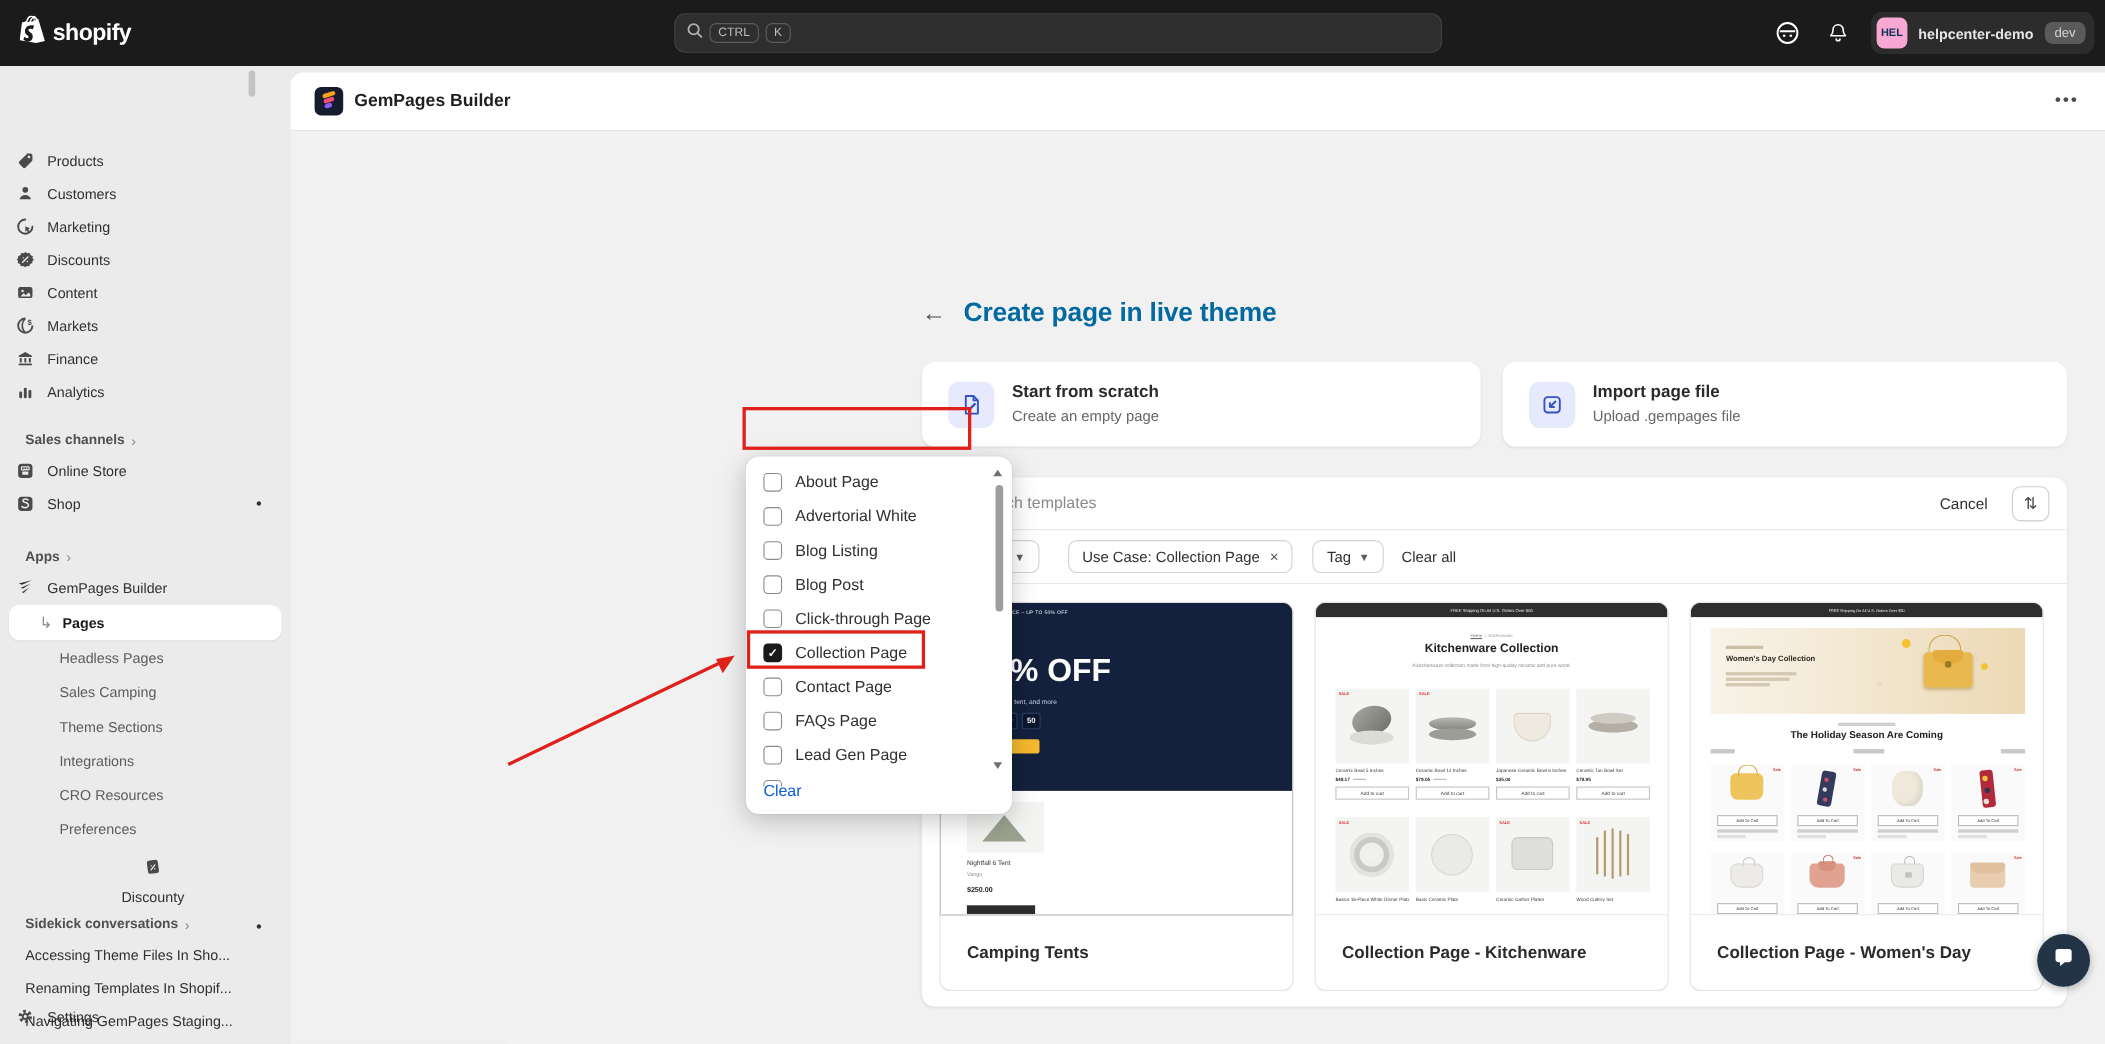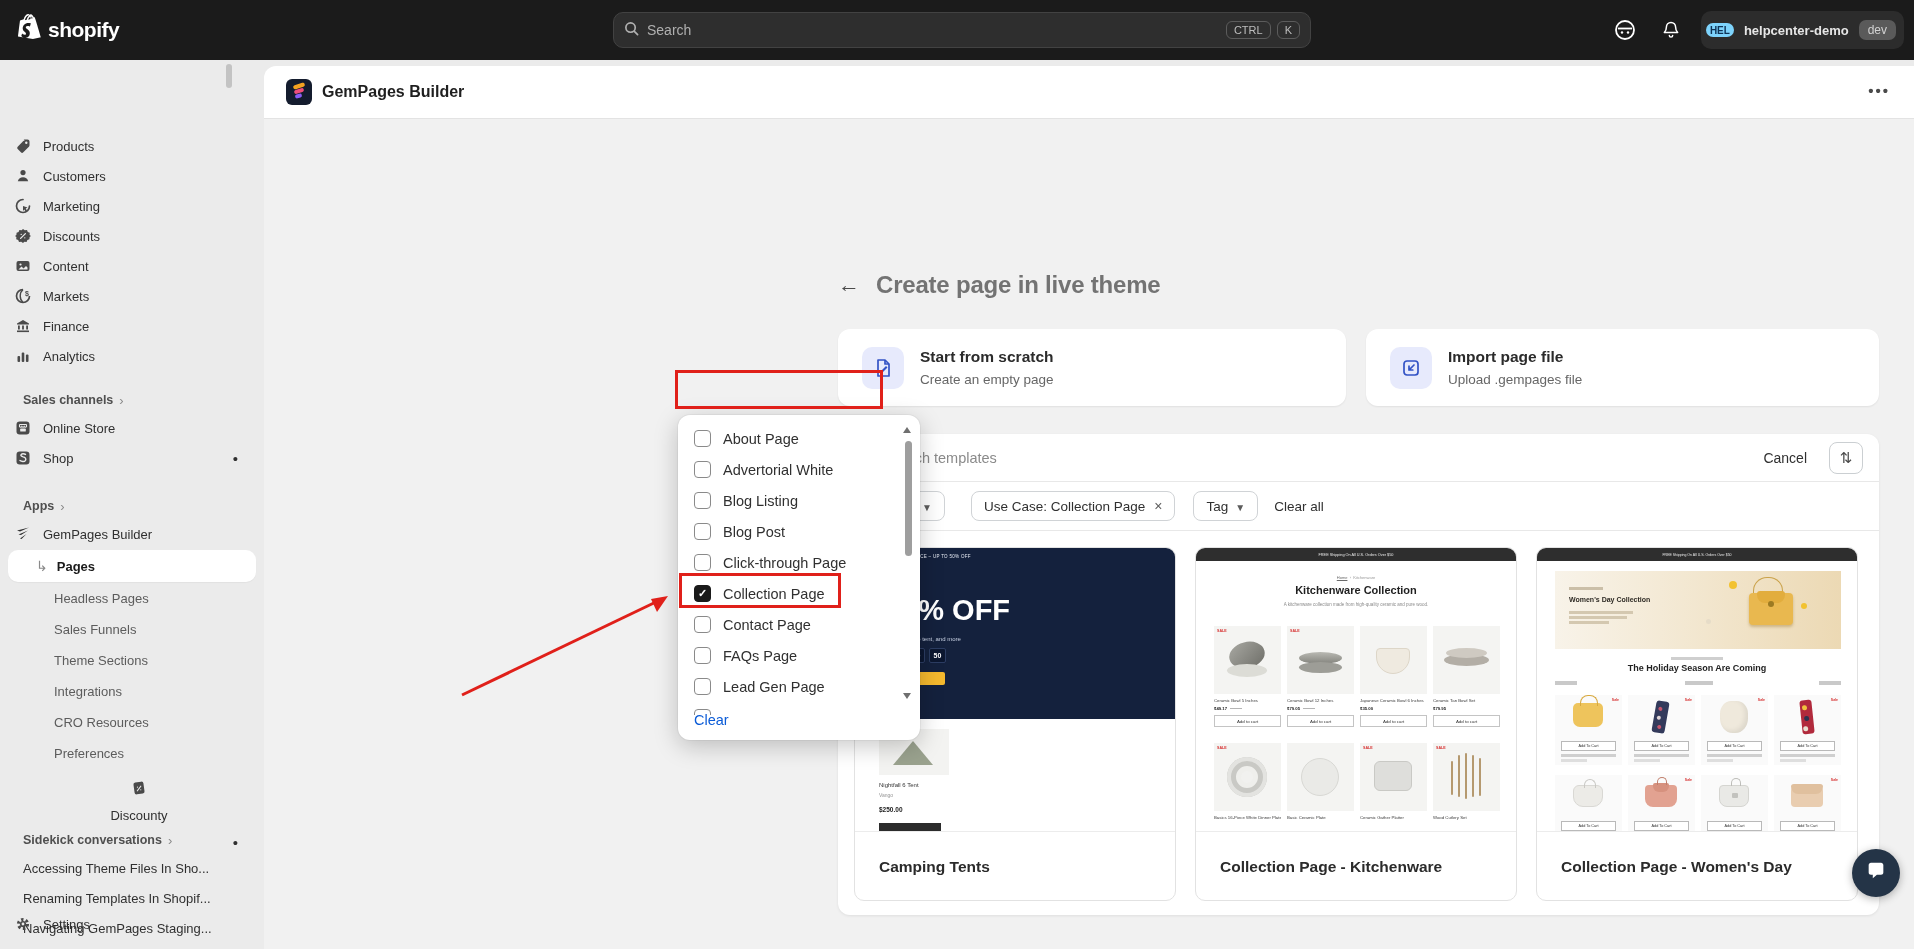--- a/index.html
+++ b/index.html
@@ -10,21 +10,21 @@
   
   .topbar { position:absolute; left:0; top:0; width:1914px; height:60px; background:#1b1b1b; z-index:40; }
   .tb-logo { position:absolute; left:18px; top:14px; display:flex; align-items:center; gap:6px; }
   .tb-logo-text { color:#fff; font-size:21px; font-weight:700; letter-spacing:-0.5px; }
   .tb-search { position:absolute; left:613px; top:12px; width:698px; height:36px; background:#2e2e2e; border:1px solid #424242; border-radius:10px; display:flex; align-items:center; padding:0 10px; cursor:text; }
   .tb-search-text { color:#b0b0b0; font-size:14px; margin-left:8px; flex:1; }
   .tb-key { border:1px solid #5c5c5c; border-radius:6px; color:#bdbdbd; font-size:11px; padding:2px 7px; margin-left:6px; }
   .tb-right { position:absolute; right:10px; top:0; height:60px; display:flex; align-items:center; gap:14px; }
   .tb-iconbtn { width:32px; height:32px; display:flex; align-items:center; justify-content:center; border-radius:8px; cursor:pointer; }
   .tb-user { display:flex; align-items:center; gap:10px; background:#2c2c2c; border-radius:10px; height:38px; padding:5px 8px 5px 5px; cursor:pointer; }
-  .tb-avatar { width:28px; height:14px; border-radius:7px; background:#7dd3fc; color:#0d3356; font-size:10px; font-weight:700; display:flex; align-items:center; justify-content:center; }
+  .tb-avatar { width:28px; height:28px; border-radius:7px; background:#f9a8d4; color:#0d3356; font-size:10px; font-weight:700; display:flex; align-items:center; justify-content:center; }
   .tb-username { color:#e6e6e6; font-size:13px; font-weight:600; }
   .tb-env { background:#5a5a5a; color:#d2d2d2; font-size:12px; border-radius:7px; padding:3px 9px; }
 
   
   .sidebar { position:absolute; left:0; top:60px; width:264px; height:889px; background:#ebebeb; z-index:10; padding-top:71px; }
   .sb-scrollthumb { position:absolute; right:32px; top:4px; width:6px; height:24px; border-radius:3px; background:#c3c3c3; }
   .sb-row { height:30px; display:flex; align-items:center; padding-left:14px; gap:12px; cursor:pointer; }
   .sb-row .sb-label { font-size:13px; font-weight:500; color:#303030; }
   .sb-icon { width:17px; height:17px; display:flex; align-items:center; justify-content:center; flex:none; }
   .sb-section { height:26px; display:flex; align-items:center; padding-left:23px; margin-top:16px; cursor:pointer; }
@@ -48,21 +48,21 @@
   .app-icon .f1 { left:7px; top:5px; width:12px; height:4px; background:#f4a321; transform:rotate(-18deg); }
   .app-icon .f2 { left:8px; top:10px; width:10px; height:4px; background:#ef4e7b; transform:rotate(-18deg); }
   .app-icon .f3 { left:9px; top:15px; width:7px; height:4px; background:#8b5cf6; transform:rotate(-18deg); }
   .mh-title { font-size:16px; font-weight:650; color:#1f1f1f; }
   .mh-dots { position:absolute; right:24px; top:16px; color:#4a4a4a; font-size:15px; font-weight:700; letter-spacing:2px; cursor:pointer; }
 
   .content { position:absolute; left:264px; top:119px; width:1650px; height:830px; background:#f1f1f1; z-index:4; }
 
   .page-title-row { position:absolute; left:574px; top:152px; display:flex; align-items:center; gap:16px; }
   .back-arrow { font-size:22px; color:#4a4a4a; cursor:pointer; line-height:1; }
-  .page-title { font-size:24px; font-weight:700; color:#737373; letter-spacing:-0.2px; }
+  .page-title { font-size:24px; font-weight:700; color:#0369a1; letter-spacing:-0.2px; }
 
   .action-card { position:absolute; top:210px; height:77px; background:#fff; border-radius:12px; box-shadow:0 1px 2px rgba(0,0,0,.07); display:flex; align-items:center; padding-left:24px; gap:16px; cursor:pointer; }
   .ac-iconbox { width:42px; height:42px; border-radius:10px; background:#e7eafc; display:flex; align-items:center; justify-content:center; flex:none; }
   .ac-title { font-size:15.5px; font-weight:650; color:#2b2b2b; margin-bottom:4px; }
   .ac-sub { font-size:13.5px; color:#666; }
 
   
   .panel { position:absolute; left:574px; top:315px; width:1041px; height:481px; background:#fff; border-radius:12px; box-shadow:0 1px 3px rgba(0,0,0,.08); }
   .panel-search { height:48px; border-bottom:1px solid #e8e8e8; display:flex; align-items:center; padding:0 16px 0 20px; }
   .ps-placeholder { font-size:14.5px; color:#8a8a8a; margin-left:10px; flex:1; cursor:text; }
@@ -205,21 +205,20 @@
       <span class="tb-logo-text">shopify</span>
     </div>
 
     <div class="tb-search">
       <span>
         <svg width="15" height="15" viewBox="0 0 16 16">
             <circle cx="7" cy="7" r="5" fill="none" stroke="#b0b0b0" stroke-width="1.8"></circle>
             <line x1="11" y1="11" x2="14.5" y2="14.5" stroke="#b0b0b0" stroke-width="1.8" stroke-linecap="round"></line>
           </svg>
       </span>
-      <span class="tb-search-text">Search</span>
       <span class="tb-key">CTRL</span>
       <span class="tb-key">K</span>
     </div>
 
     <div class="tb-right">
       <span class="tb-iconbtn">
         <svg width="24" height="24" viewBox="0 0 24 24">
             <circle cx="12" cy="12" r="9" fill="none" stroke="#ffffff" stroke-width="1.8"></circle>
             <path d="M5 10.5h14" stroke="#ffffff" stroke-width="1.8"></path>
             <circle cx="9" cy="14.5" r="1.2" fill="#ffffff"></circle>
@@ -360,21 +359,21 @@
       <span class="sb-label">GemPages Builder</span>
     </div>
     <div class="sb-selected">
       <span class="arrow">↳</span>
       <span class="lbl">Pages</span>
     </div>
     <div class="sb-sub">
         <span>Headless Pages</span>
       </div>
     <div class="sb-sub">
-        <span>Sales Funnels</span>
+        <span>Sales Camping</span>
       </div>
     <div class="sb-sub">
         <span>Theme Sections</span>
       </div>
     <div class="sb-sub">
         <span>Integrations</span>
       </div>
     <div class="sb-sub">
         <span>CRO Resources</span>
       </div>

